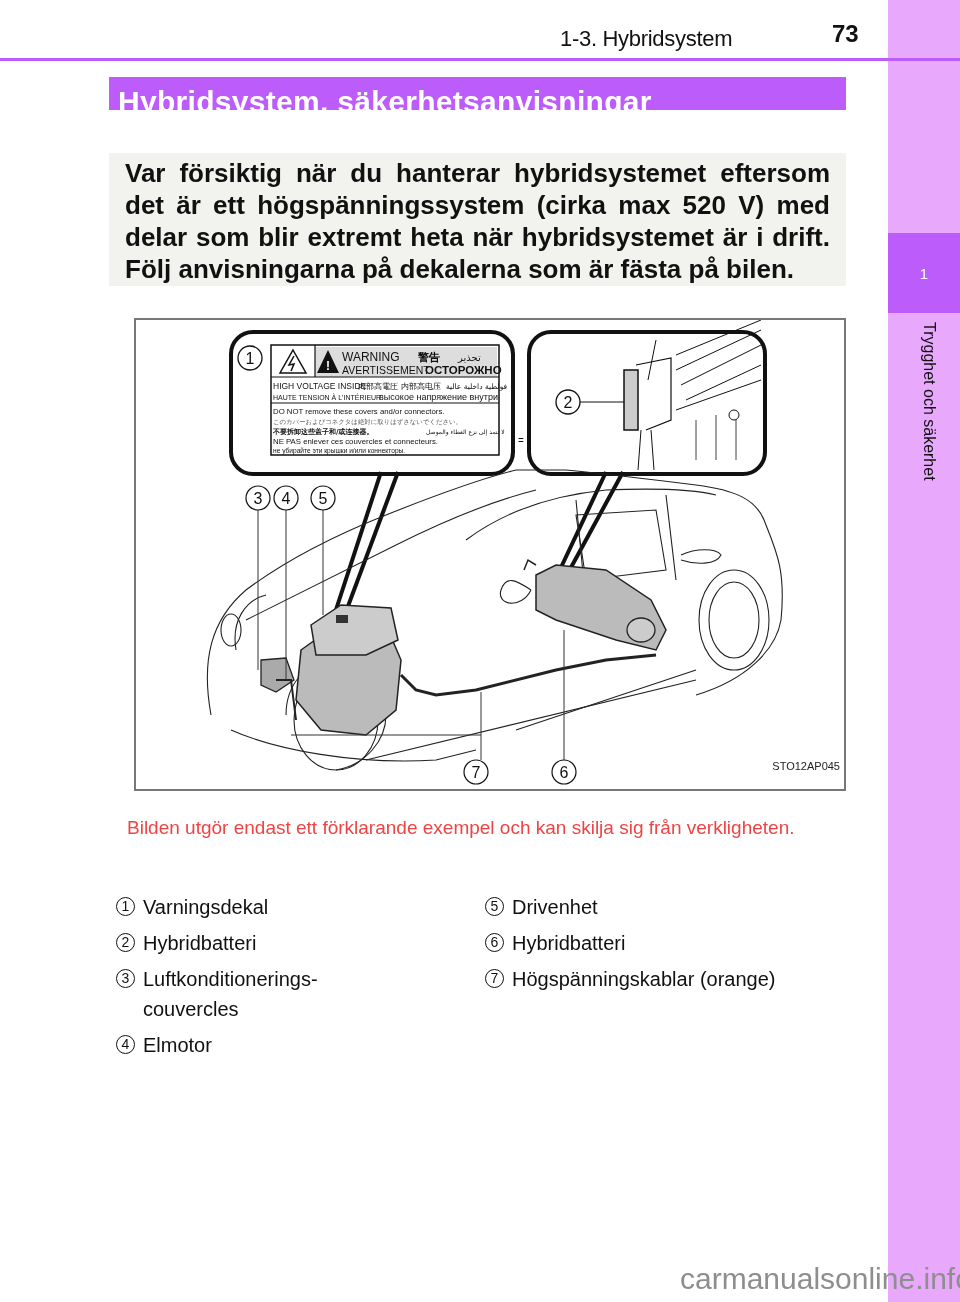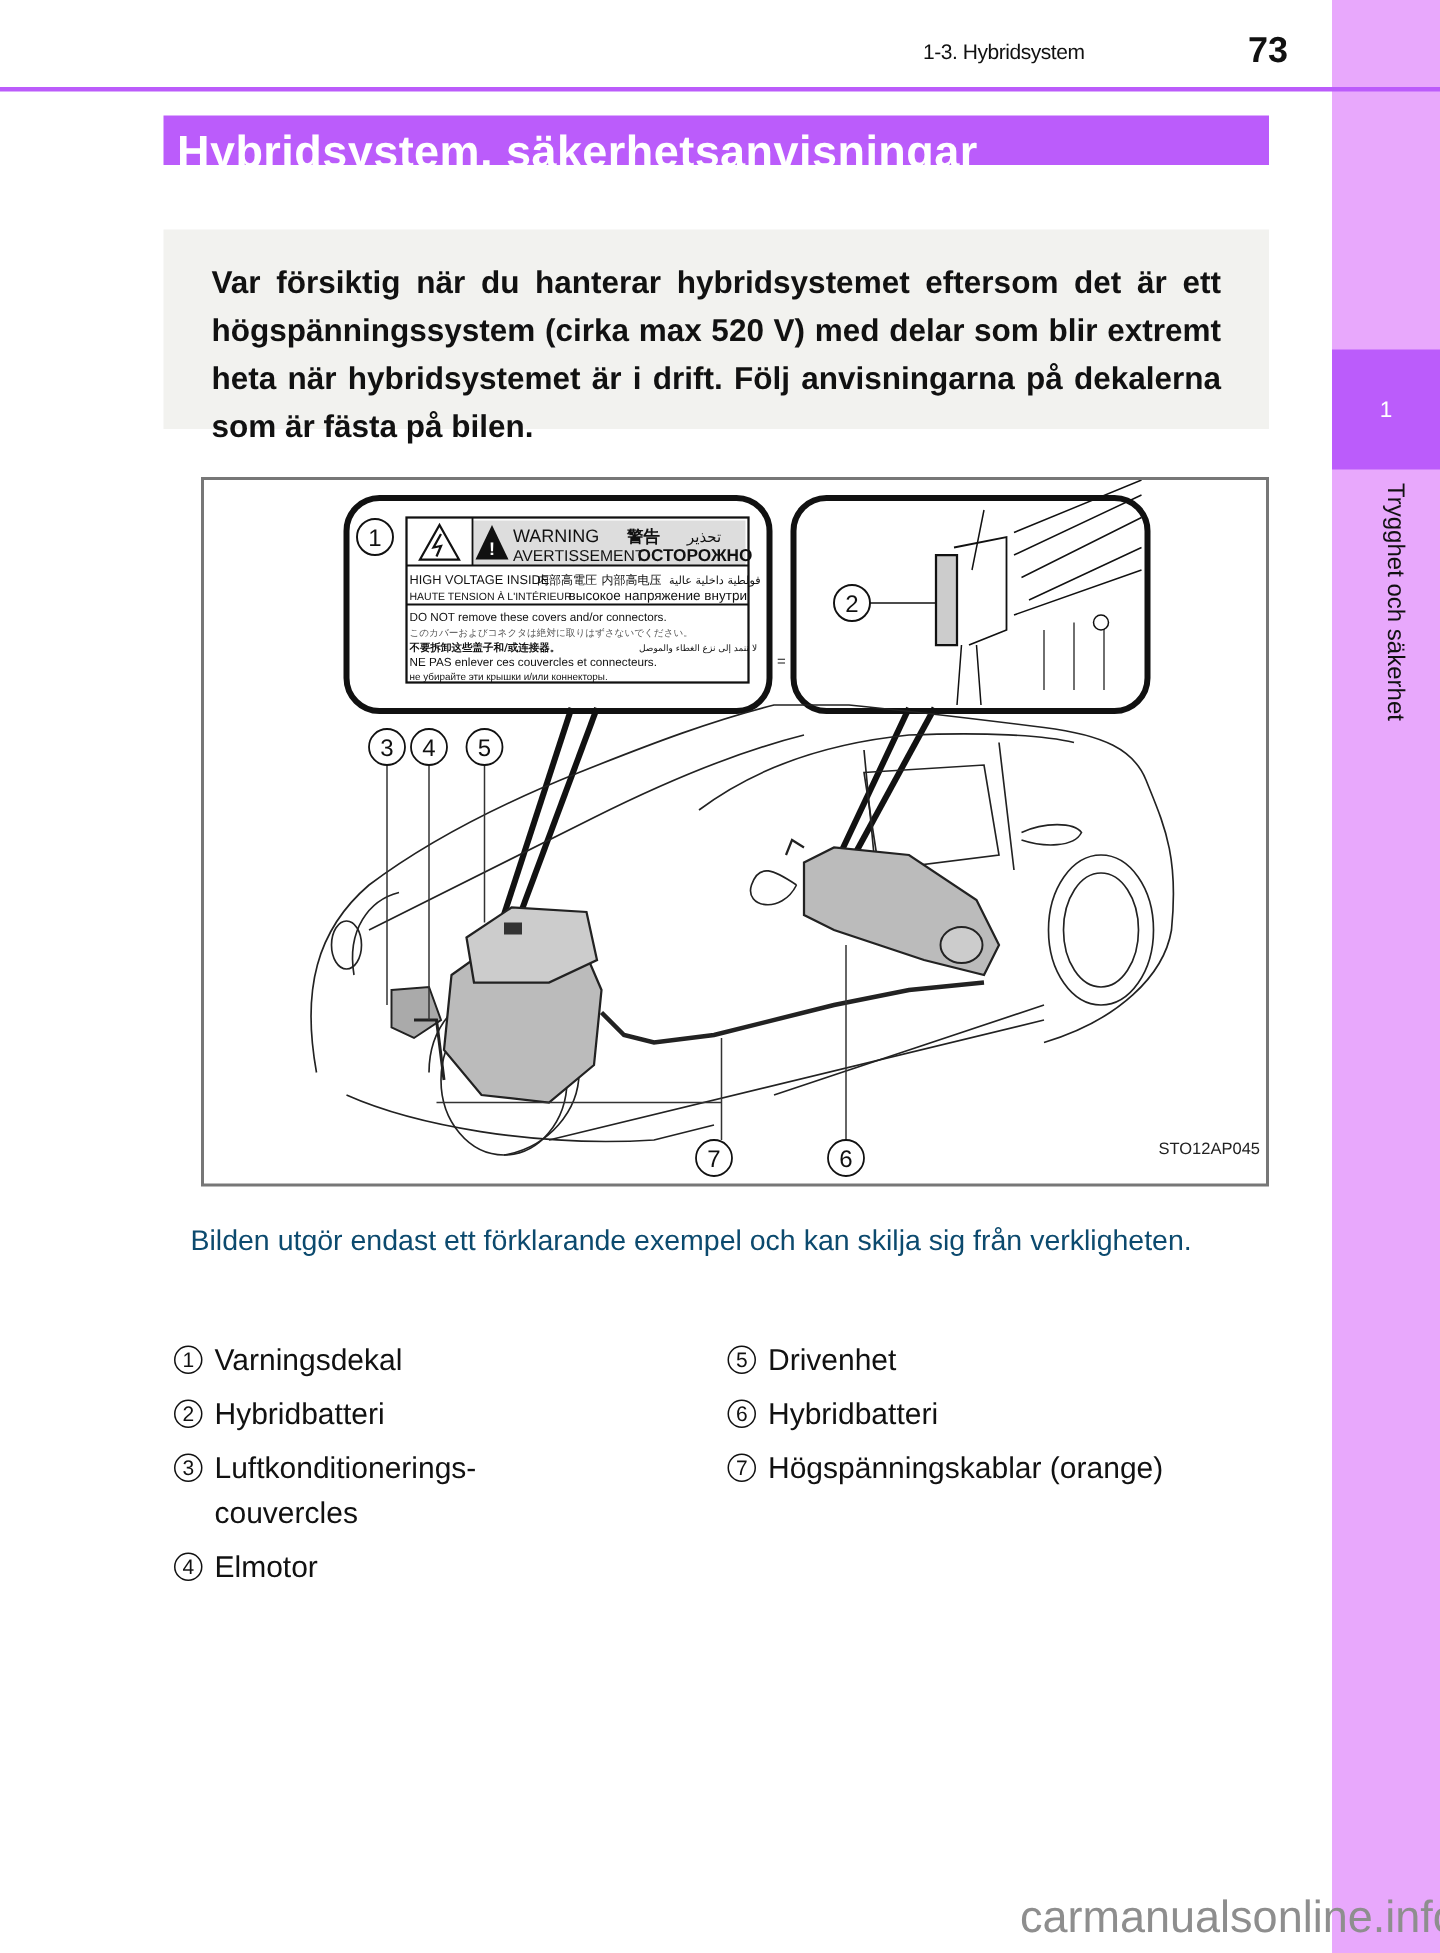--- a/index.html
+++ b/index.html
@@ -22,54 +22,54 @@
     .side-tab-label span {
       position: absolute; left: 20px; top: 0;
       writing-mode: vertical-rl; font-size: 16px; color: #111;
       white-space: nowrap;
     }
     .header-line {
       position: absolute; left: 0; top: 58px; width: 960px; height: 3px;
       background: #bb5cfb;
     }
     .header-section {
-      position: absolute; left: 531px; top: 26px; width: 192px; text-align: right;
-      font-size: 14px; color: #111; letter-spacing: -0.3px;
+      position: absolute; left: 560px; top: 26px; width: 192px; text-align: left;
+      font-size: 22px; color: #111; letter-spacing: -0.3px;
     }
     .page-number {
       position: absolute; left: 832px; top: 20px; width: 46px; 
       font-size: 24px; font-weight: bold; color: #111;
     }
     .title-bar {
       position: absolute; left: 109px; top: 77px; width: 737px; height: 33px;
       background: #bb5cfb; color: #fff; font-size: 30px; font-weight: bold;
       line-height: 50px; padding-left: 9px; box-sizing: border-box;
       letter-spacing: 0.3px;
     }
     .intro-box {
       position: absolute; left: 109px; top: 153px; width: 737px; height: 133px;
       background: #f2f2ef; padding: 4px 16px 0 16px; box-sizing: border-box;
     }
     .intro-box p {
-      margin: 16px; font-size: 21px; font-weight: bold; line-height: 32px;
+      margin: 0; font-size: 26px; font-weight: bold; line-height: 32px;
       text-align: justify; text-align-last: left;
     }
     .figure {
       position: absolute; left: 134px; top: 318px; width: 712px; height: 473px;
       border: 2px solid #777; box-sizing: border-box; background: #fff;
       overflow: hidden;
     }
     .figure svg { position: absolute; left: 0; top: 0; }
     .fig-code {
       position: absolute; right: 4px; bottom: 17px; font-size: 11px; color: #222;
     }
     .caption {
       position: absolute; left: 127px; top: 812px; width: 713px;
       font-size: 19px; line-height: 32px; text-align: justify;
-      text-align-last: left; color: #0c4a6e;
+      text-align-last: left; color: #ef4444;
     }
     .legend-item {
       position: absolute; font-size: 20px; color: #111; line-height: 33px;
     }
     .legend-num {
       position: absolute; left: 0; top: 6px; width: 19px; height: 19px;
       border: 1.3px solid #111; border-radius: 50%; box-sizing: border-box;
       font-size: 14px; line-height: 17px; text-align: center;
     }
     .legend-text { position: absolute; left: 27px; top: 0; white-space: nowrap; }

